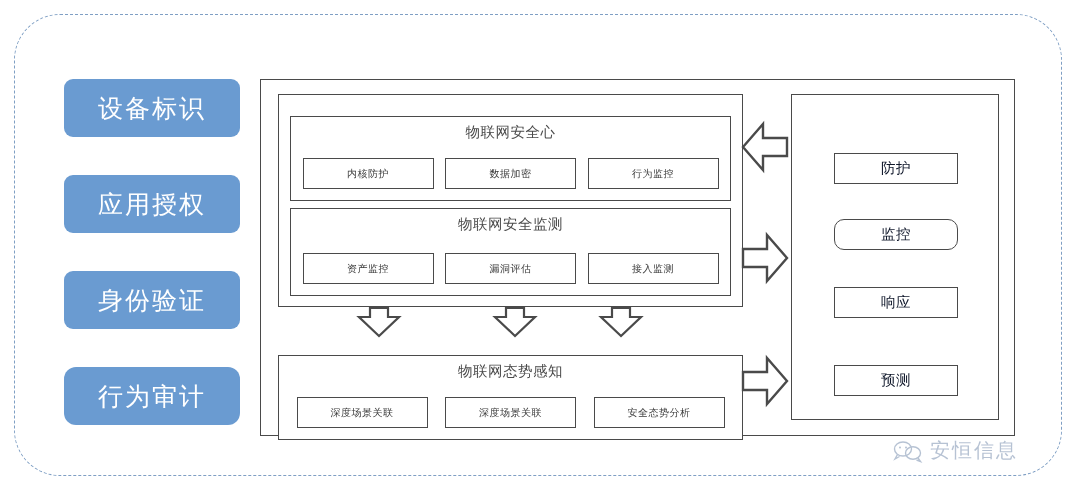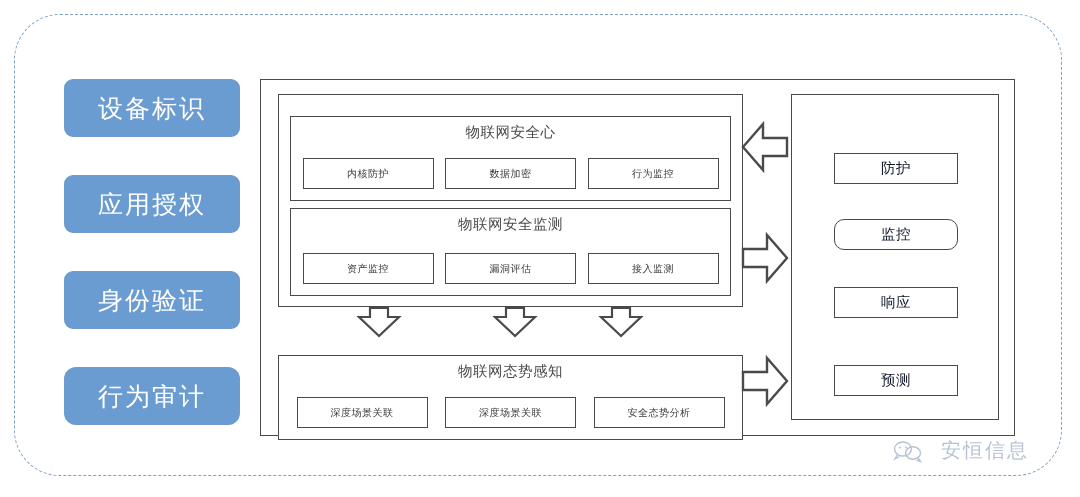--- a/index.html
+++ b/index.html
@@ -86,21 +86,21 @@
   #arrow-left-top{left:741px;top:118px;width:48px;height:58px;}
   #arrow-right-mid{left:741px;top:229px;width:48px;height:58px;}
   #arrow-right-bottom{left:741px;top:352px;width:48px;height:58px;}
   #arrow-down-0{left:355px;top:306px;width:48px;height:32px;}
   #arrow-down-1{left:491px;top:306px;width:48px;height:32px;}
   #arrow-down-2{left:597px;top:306px;width:48px;height:32px;}
 
   
   #watermark{
     position:absolute;left:893px;top:437px;
-    display:flex;align-items:center;gap:18px;
+    display:flex;align-items:center;gap:7px;
     color:#aab8cc;font-size:20px;letter-spacing:2px;opacity:.85;
   }
   #watermark svg{display:block;}
 </style>
 </head>
 <body>
 
 <div id="outer-frame"></div>
 
 <div class="pill" id="pill-0">

